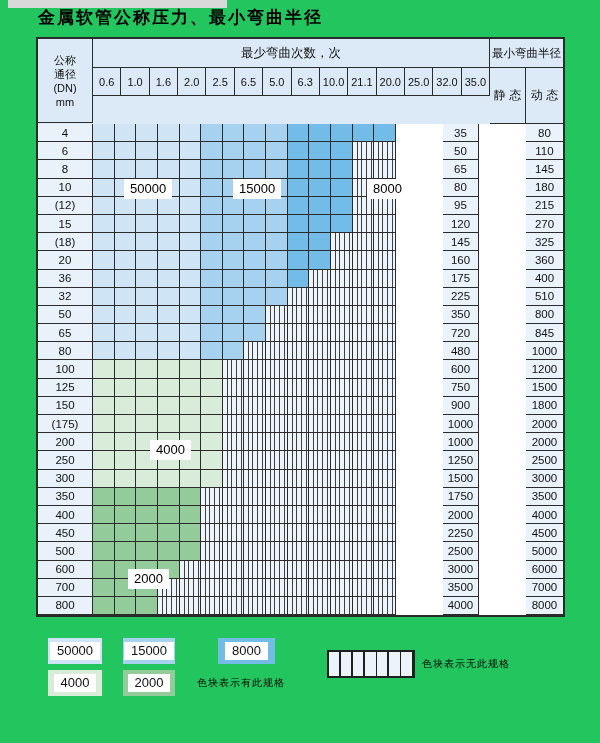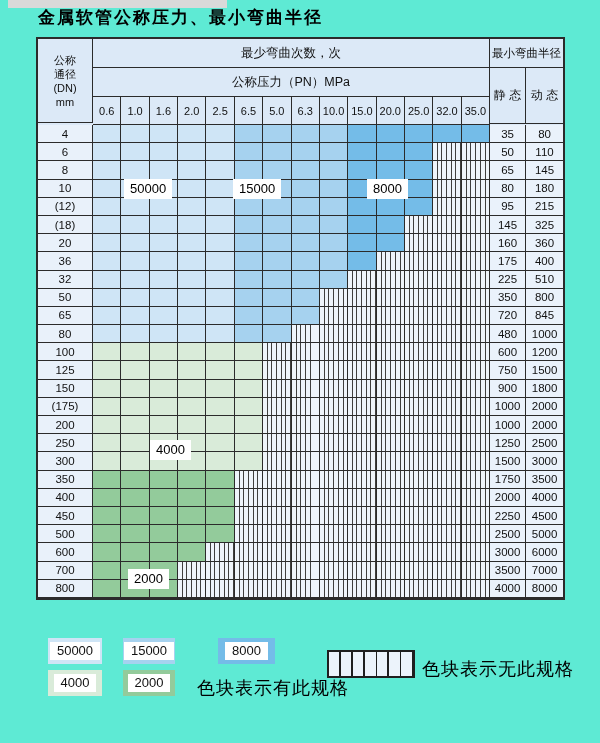--- a/index.html
+++ b/index.html
@@ -1,16 +1,16 @@
 <!DOCTYPE html>
 <html style="--border: #2b2b2b; --header_bg: #dce9f7; --dn_bg: #e9f1fa; --val_bg: #eaf2fb; --hatch_bg: #eef4fb; --hatch_line: #3f3f3f; --band_50000: #cfe5f6; --band_15000: #a6d2ef; --band_8000: #74bce8; --band_4000: #d9ebd9; --band_2000: #93cb9b;"><head>
 <meta charset="utf-8">
 <style>
   html,body{margin:0;padding:0;background:#fff;}
-  .page{position:relative;width:600px;height:743px;background:#5eead4;overflow:hidden;
+  .page{position:relative;width:600px;height:743px;background:#22c55e;overflow:hidden;
         font-family:"Liberation Sans",sans-serif;color:#111;}
   .scan-strip{position:absolute;left:8px;top:0;width:219px;height:8px;background:#d9d9d9;}
   .title{position:absolute;left:38px;top:6px;font-family:"DejaVu Serif",serif;
          font-weight:bold;font-size:17px;letter-spacing:2px;color:#000;}
   
   .tablewrap{position:absolute;left:36px;top:37px;width:525px;border:2px solid var(--border,#2b2b2b);background:#fff;}
   .cell{box-sizing:border-box;border-right:1px solid var(--border,#2b2b2b);border-bottom:1px solid var(--border,#2b2b2b);
         display:flex;align-items:center;justify-content:center;}
   .thead{display:flex;background:var(--header_bg,#dce9f7);}
   .dnhead{width:55px;height:84px;flex:0 0 55px;flex-direction:column;font-size:11px;line-height:14px;}
@@ -23,60 +23,59 @@
   .radtitle{height:28px;font-size:11.5px;border-bottom:1px solid var(--border);display:flex;align-items:center;justify-content:center;border-right:0;}
   .statdyn{display:flex;height:56px;}
   .statcell{width:36px;font-size:12px;border-bottom:1px solid var(--border);}
   .dyncell{width:37px;font-size:12px;border-right:0;border-bottom:1px solid var(--border);}
   .tbody{}
   .trow{display:flex;height:18.2px;}
   .trow .cell{height:100%;}
   .dncell{flex:0 0 55px;font-size:11.5px;background:var(--dn_bg,#e9f1fa);}
   .pcell{flex:1 1 0;}
   .hatch{background:repeating-linear-gradient(90deg,var(--hatch_bg,#eef4fb) 0px,var(--hatch_bg,#eef4fb) 3.7px,var(--hatch_line,#3f3f3f) 3.7px,var(--hatch_line,#3f3f3f) 4.7px);}
-  .valcell{flex:0 0 36px;font-size:11.5px;background:var(--val_bg,#eaf2fb);}
+  .valcell{flex:0 0 36px;font-size:11.5px;background:var(--val_bg,#eaf2fb);margin-left:47px;}
   .valcell.dyn{flex:0 0 37px;border-right:0;}
   .zlabel{position:absolute;height:20px;line-height:20px;background:#fff;font-size:13px;color:#000;
           text-align:center;padding:0 6px;z-index:5;}
   
   .lblock{position:absolute;height:26px;display:flex;align-items:center;justify-content:center;}
   .lblock span{background:#fff;font-size:13px;line-height:16px;padding:1px 7px;}
   .lhatch{position:absolute;left:327px;top:650px;width:88px;height:28px;border:2px solid #1f1f1f;box-sizing:border-box;
           background:repeating-linear-gradient(90deg,#ecf3fb 0px,#ecf3fb 10.5px,#1f1f1f 10.5px,#1f1f1f 12px);}
-  .ltext{position:absolute;font-size:18px;color:#000;letter-spacing:1px;}
+  .ltext{position:absolute;font-size:10px;color:#000;letter-spacing:1px;}
 </style>
 </head>
 <body>
 
 <div class="page">
   <div class="scan-strip"></div>
   <div class="title">金属软管公称压力、最小弯曲半径</div>
 
   <div class="tablewrap">
     <div class="thead">
       <div class="cell dnhead">
         <div>公称</div>
         <div>通径</div>
         <div>(DN)</div>
         <div>mm</div>
       </div>
       <div class="midhead">
         <div class="bendtimes">最少弯曲次数，次</div>
-        <div class="pnrow">公称压力（PN）MPa</div>
         <div class="pvals">
             <div class="cell">0.6</div>
             <div class="cell">1.0</div>
             <div class="cell">1.6</div>
             <div class="cell">2.0</div>
             <div class="cell">2.5</div>
             <div class="cell">6.5</div>
             <div class="cell">5.0</div>
             <div class="cell">6.3</div>
             <div class="cell">10.0</div>
-            <div class="cell">15.0</div>
+            <div class="cell">21.1</div>
             <div class="cell">20.0</div>
             <div class="cell">25.0</div>
             <div class="cell">32.0</div>
             <div class="cell">35.0</div>
           </div>
       </div>
       <div class="radgroup">
         <div class="radtitle">最小弯曲半径</div>
         <div class="statdyn">
           <div class="cell statcell">静 态</div>
@@ -172,20 +171,39 @@
           <div class="cell pcell" style="background: rgb(166, 210, 239);"></div>
           <div class="cell pcell" style="background: rgb(166, 210, 239);"></div>
           <div class="cell pcell" style="background: rgb(166, 210, 239);"></div>
           <div class="cell pcell" style="background: rgb(116, 188, 232);"></div>
           <div class="cell pcell" style="background: rgb(116, 188, 232);"></div>
           <div class="cell pcell" style="background: rgb(116, 188, 232);"></div>
           <div class="cell pcell hatch"></div>
           <div class="cell pcell hatch"></div>
           <div class="cell valcell">95</div>
           <div class="cell valcell dyn">215</div>
+        </div>
+        <div class="trow">
+          <div class="cell dncell">15</div>
+          <div class="cell pcell" style="background: rgb(207, 229, 246);"></div>
+          <div class="cell pcell" style="background: rgb(207, 229, 246);"></div>
+          <div class="cell pcell" style="background: rgb(207, 229, 246);"></div>
+          <div class="cell pcell" style="background: rgb(207, 229, 246);"></div>
+          <div class="cell pcell" style="background: rgb(207, 229, 246);"></div>
+          <div class="cell pcell" style="background: rgb(166, 210, 239);"></div>
+          <div class="cell pcell" style="background: rgb(166, 210, 239);"></div>
+          <div class="cell pcell" style="background: rgb(166, 210, 239);"></div>
+          <div class="cell pcell" style="background: rgb(166, 210, 239);"></div>
+          <div class="cell pcell" style="background: rgb(116, 188, 232);"></div>
+          <div class="cell pcell" style="background: rgb(116, 188, 232);"></div>
+          <div class="cell pcell" style="background: rgb(116, 188, 232);"></div>
+          <div class="cell pcell hatch"></div>
+          <div class="cell pcell hatch"></div>
+          <div class="cell valcell">120</div>
+          <div class="cell valcell dyn">270</div>
         </div>
         <div class="trow">
           <div class="cell dncell">(18)</div>
           <div class="cell pcell" style="background: rgb(207, 229, 246);"></div>
           <div class="cell pcell" style="background: rgb(207, 229, 246);"></div>
           <div class="cell pcell" style="background: rgb(207, 229, 246);"></div>
           <div class="cell pcell" style="background: rgb(207, 229, 246);"></div>
           <div class="cell pcell" style="background: rgb(207, 229, 246);"></div>
           <div class="cell pcell" style="background: rgb(166, 210, 239);"></div>
           <div class="cell pcell" style="background: rgb(166, 210, 239);"></div>

